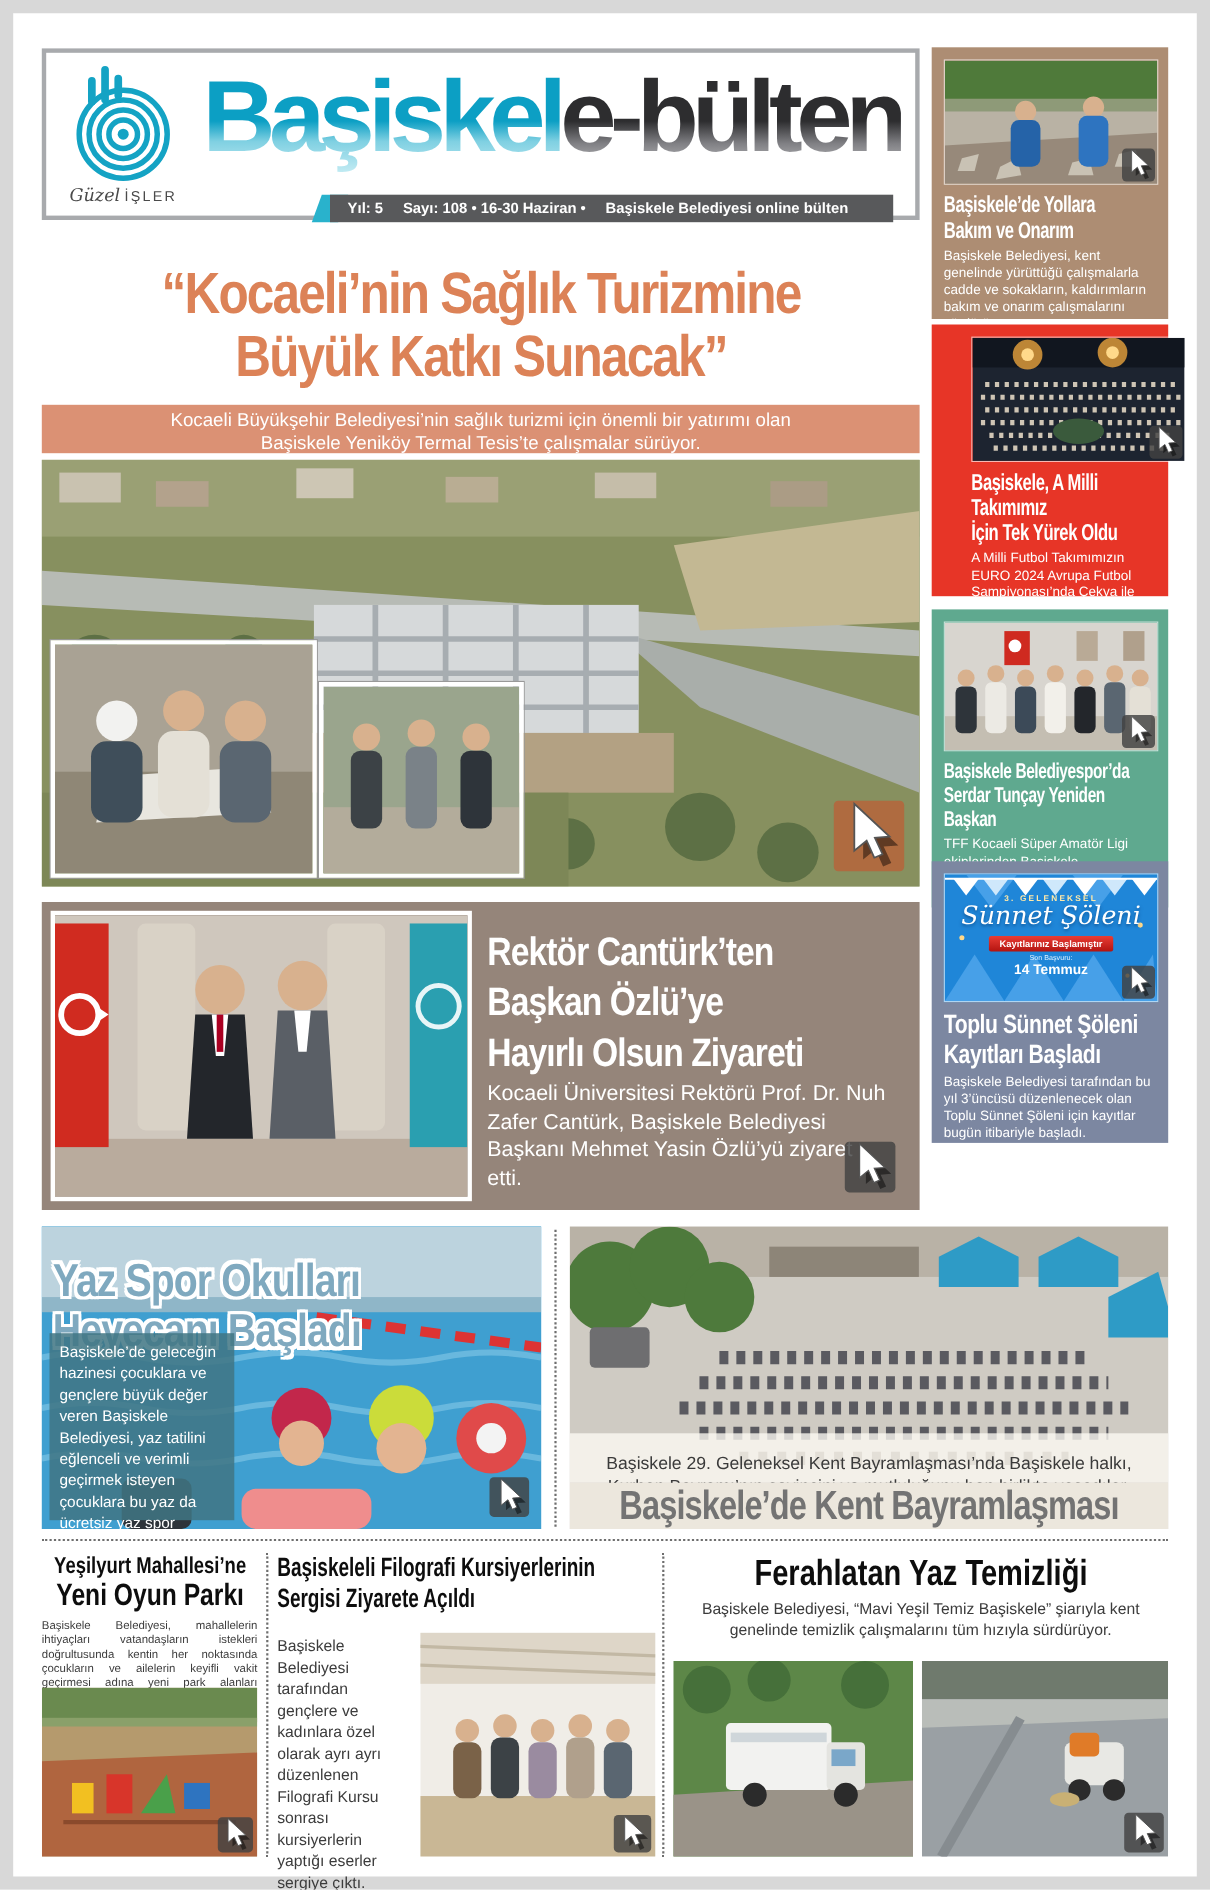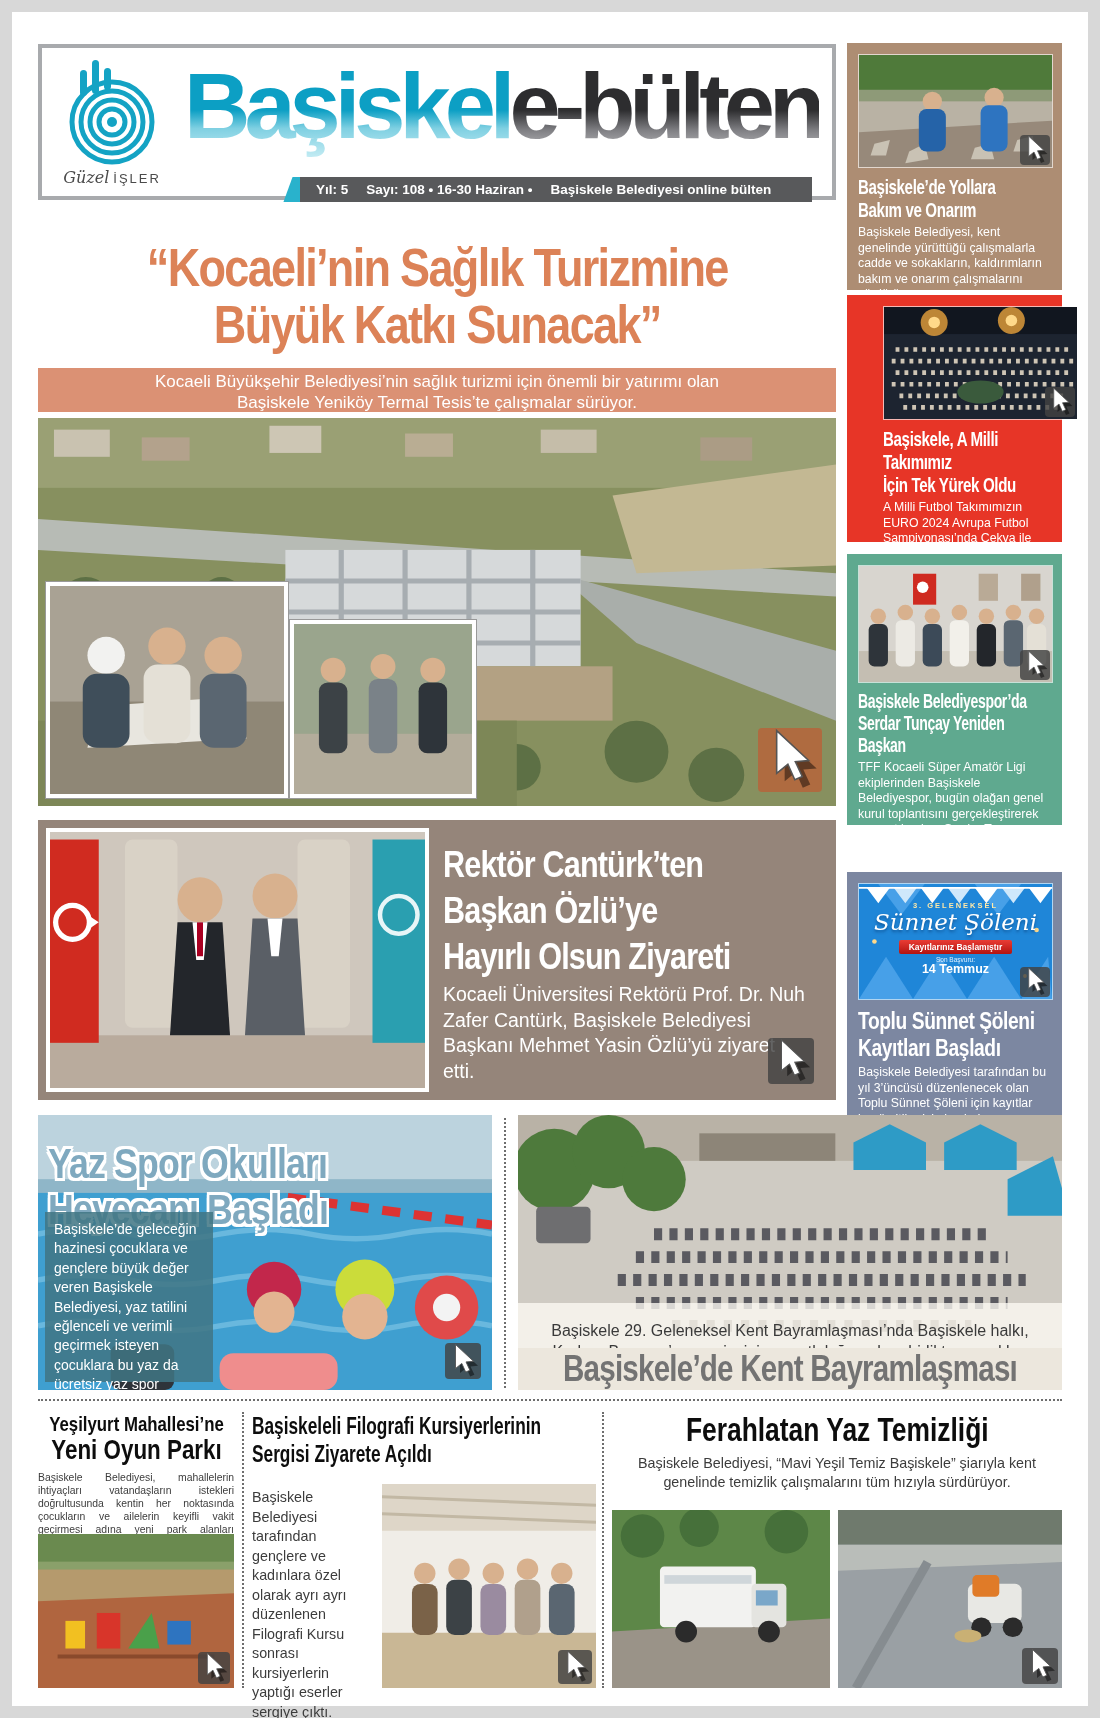--- a/index.html
+++ b/index.html
@@ -46,21 +46,21 @@
   .cur-orange{background:rgba(178,104,62,.92);}
 
   
   .card{left:847px;width:215px;box-sizing:border-box;padding:11px 11px 10px;color:#fff;}
   .card .img{position:relative;width:193px;border:1px solid rgba(255,255,255,.65);overflow:hidden;}
   .card h3{margin:7px 0 4px;font-size:21px;line-height:23px;font-weight:700;letter-spacing:-.5px;}
   .card p{margin:3px 0 0;font-size:12.3px;line-height:15.5px;}
   .c1{top:43px;height:247px;background:#ad8d73;}
   .c2{top:295px;height:247px;background:#e73527;padding-left:36px;}
   .c3{top:554px;height:271px;background:#5fa98f;}
-  .c4{top:872px;height:256px;background:#7c87a1;}
+  .c4{top:783px;height:256px;background:#7c87a1;}
   .card .cur{position:absolute;right:2px;bottom:2px;}
 
   
   .sunnet{position:relative;width:193px;height:115px;background:#1f86d8;overflow:hidden;
           border:1px solid rgba(255,255,255,.65);text-align:center;color:#fff;}
   .sunnet .kick{margin-top:17px;font-size:7.5px;letter-spacing:2px;font-weight:700;color:#ffe9a8;}
   .sunnet .scr{font-family:"DejaVu Serif",serif;font-style:italic;font-size:23px;line-height:24px;
                text-shadow:0 2px 3px rgba(0,40,90,.5);}
   .sunnet .ribbon{display:inline-block;margin-top:6px;background:linear-gradient(#e93c34,#b31410);
                   color:#fff;font-size:8.5px;font-weight:700;padding:2px 10px;border-radius:2px;}

